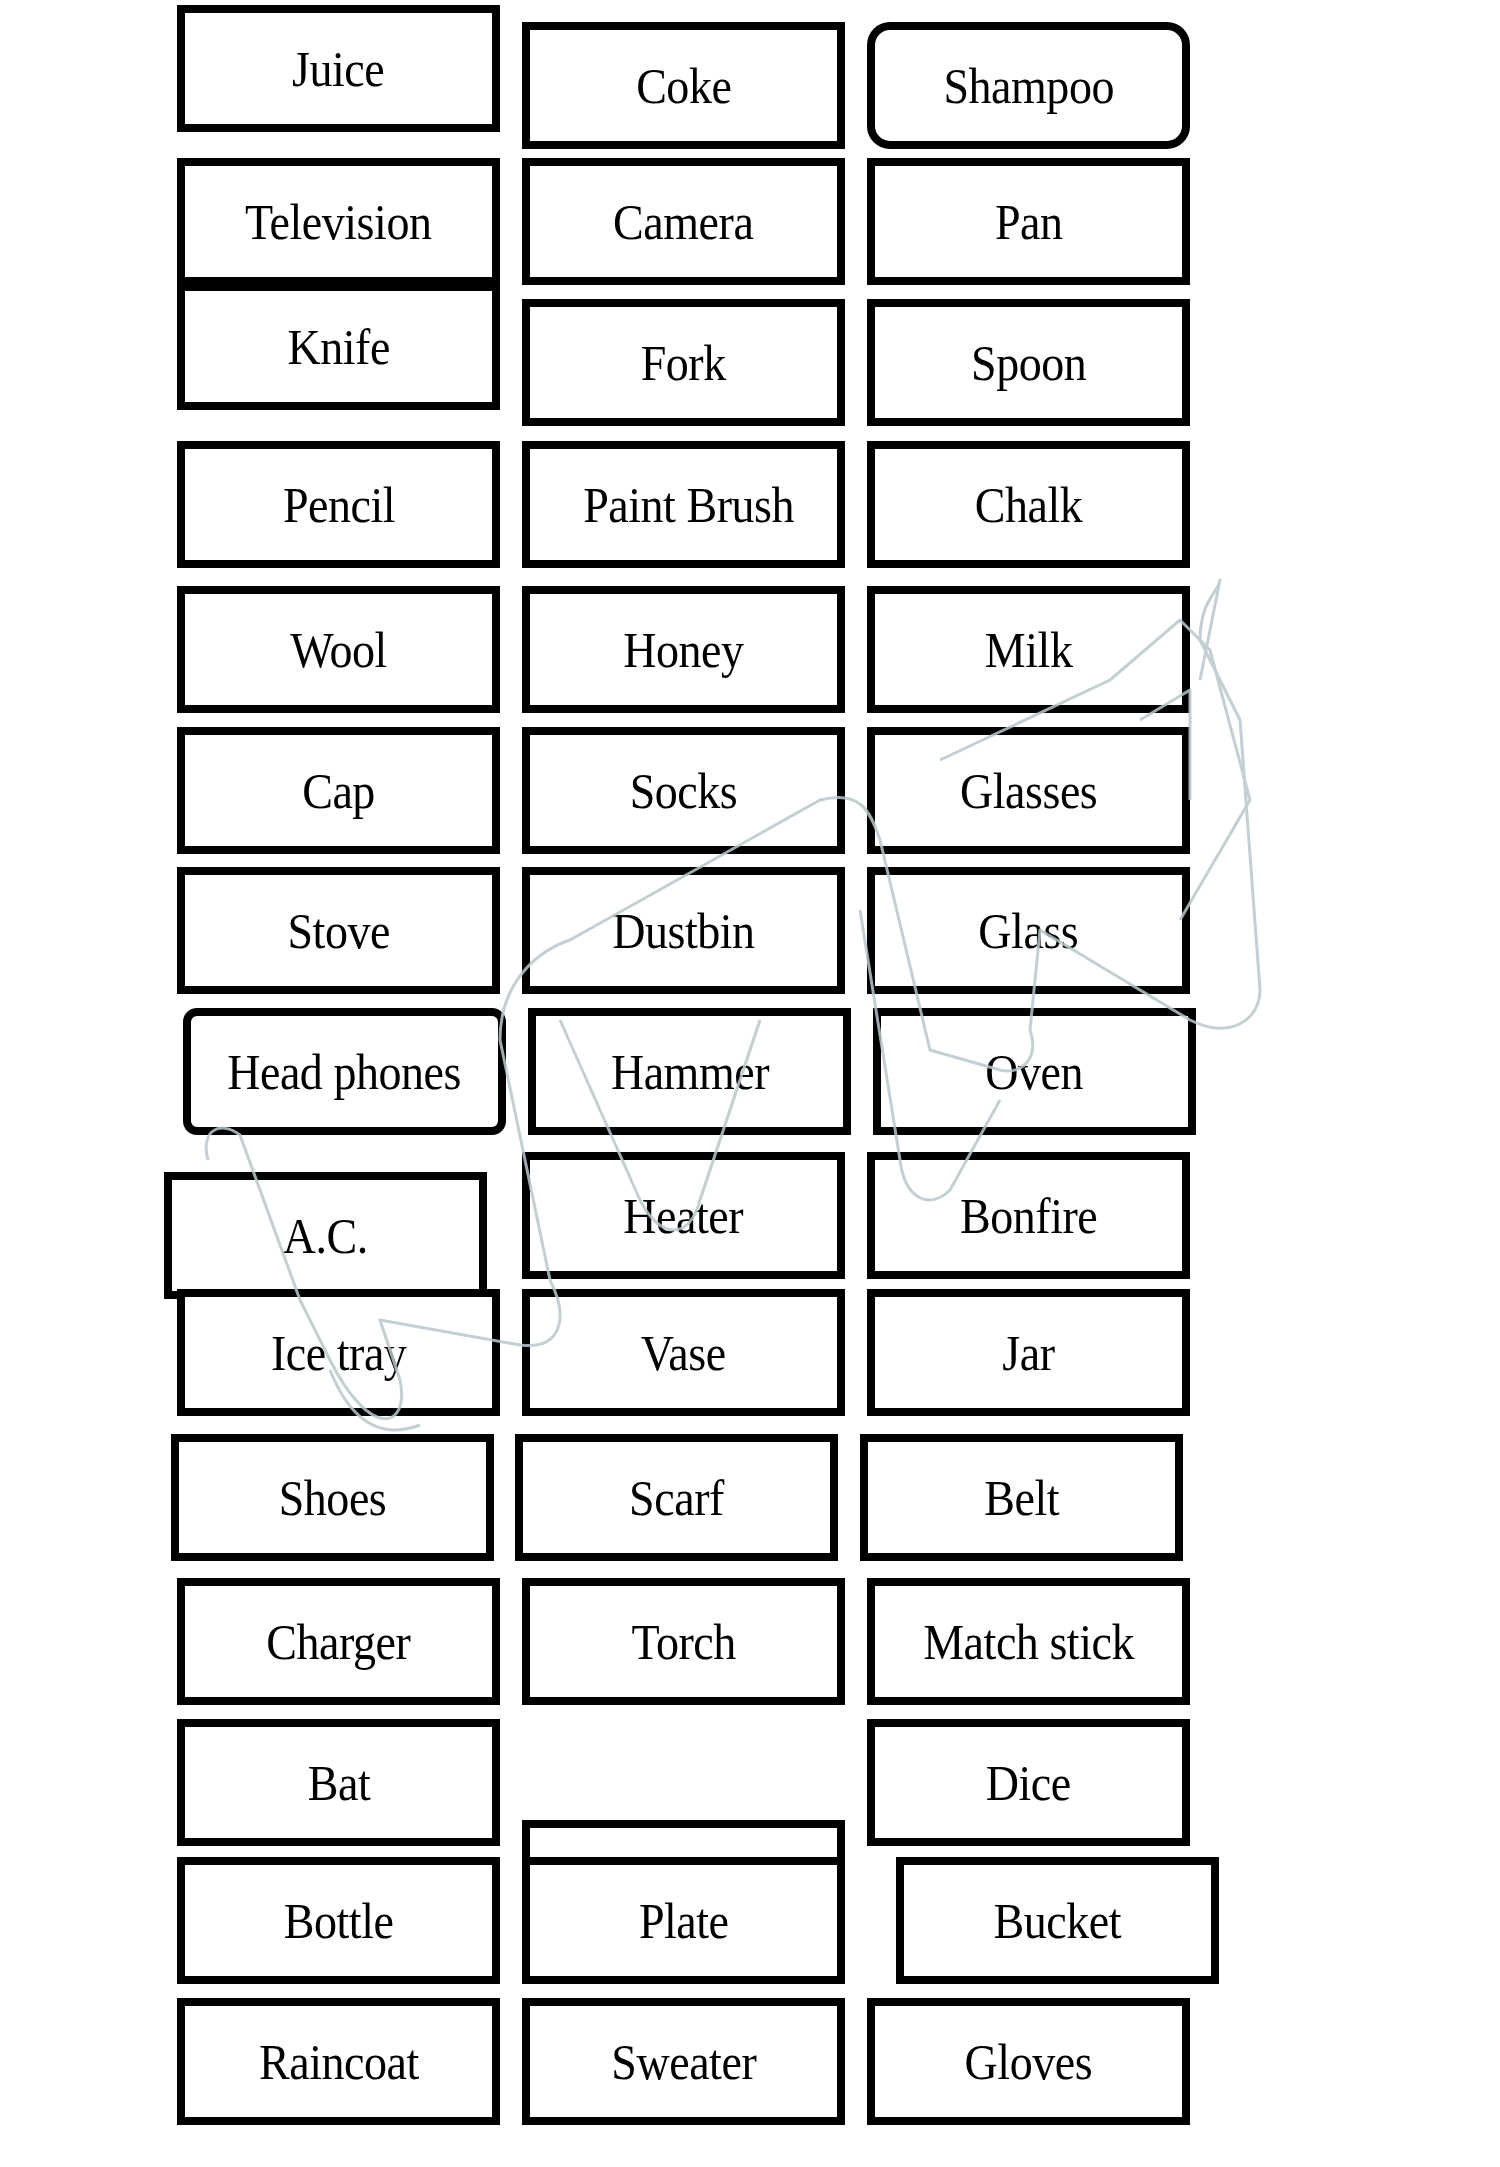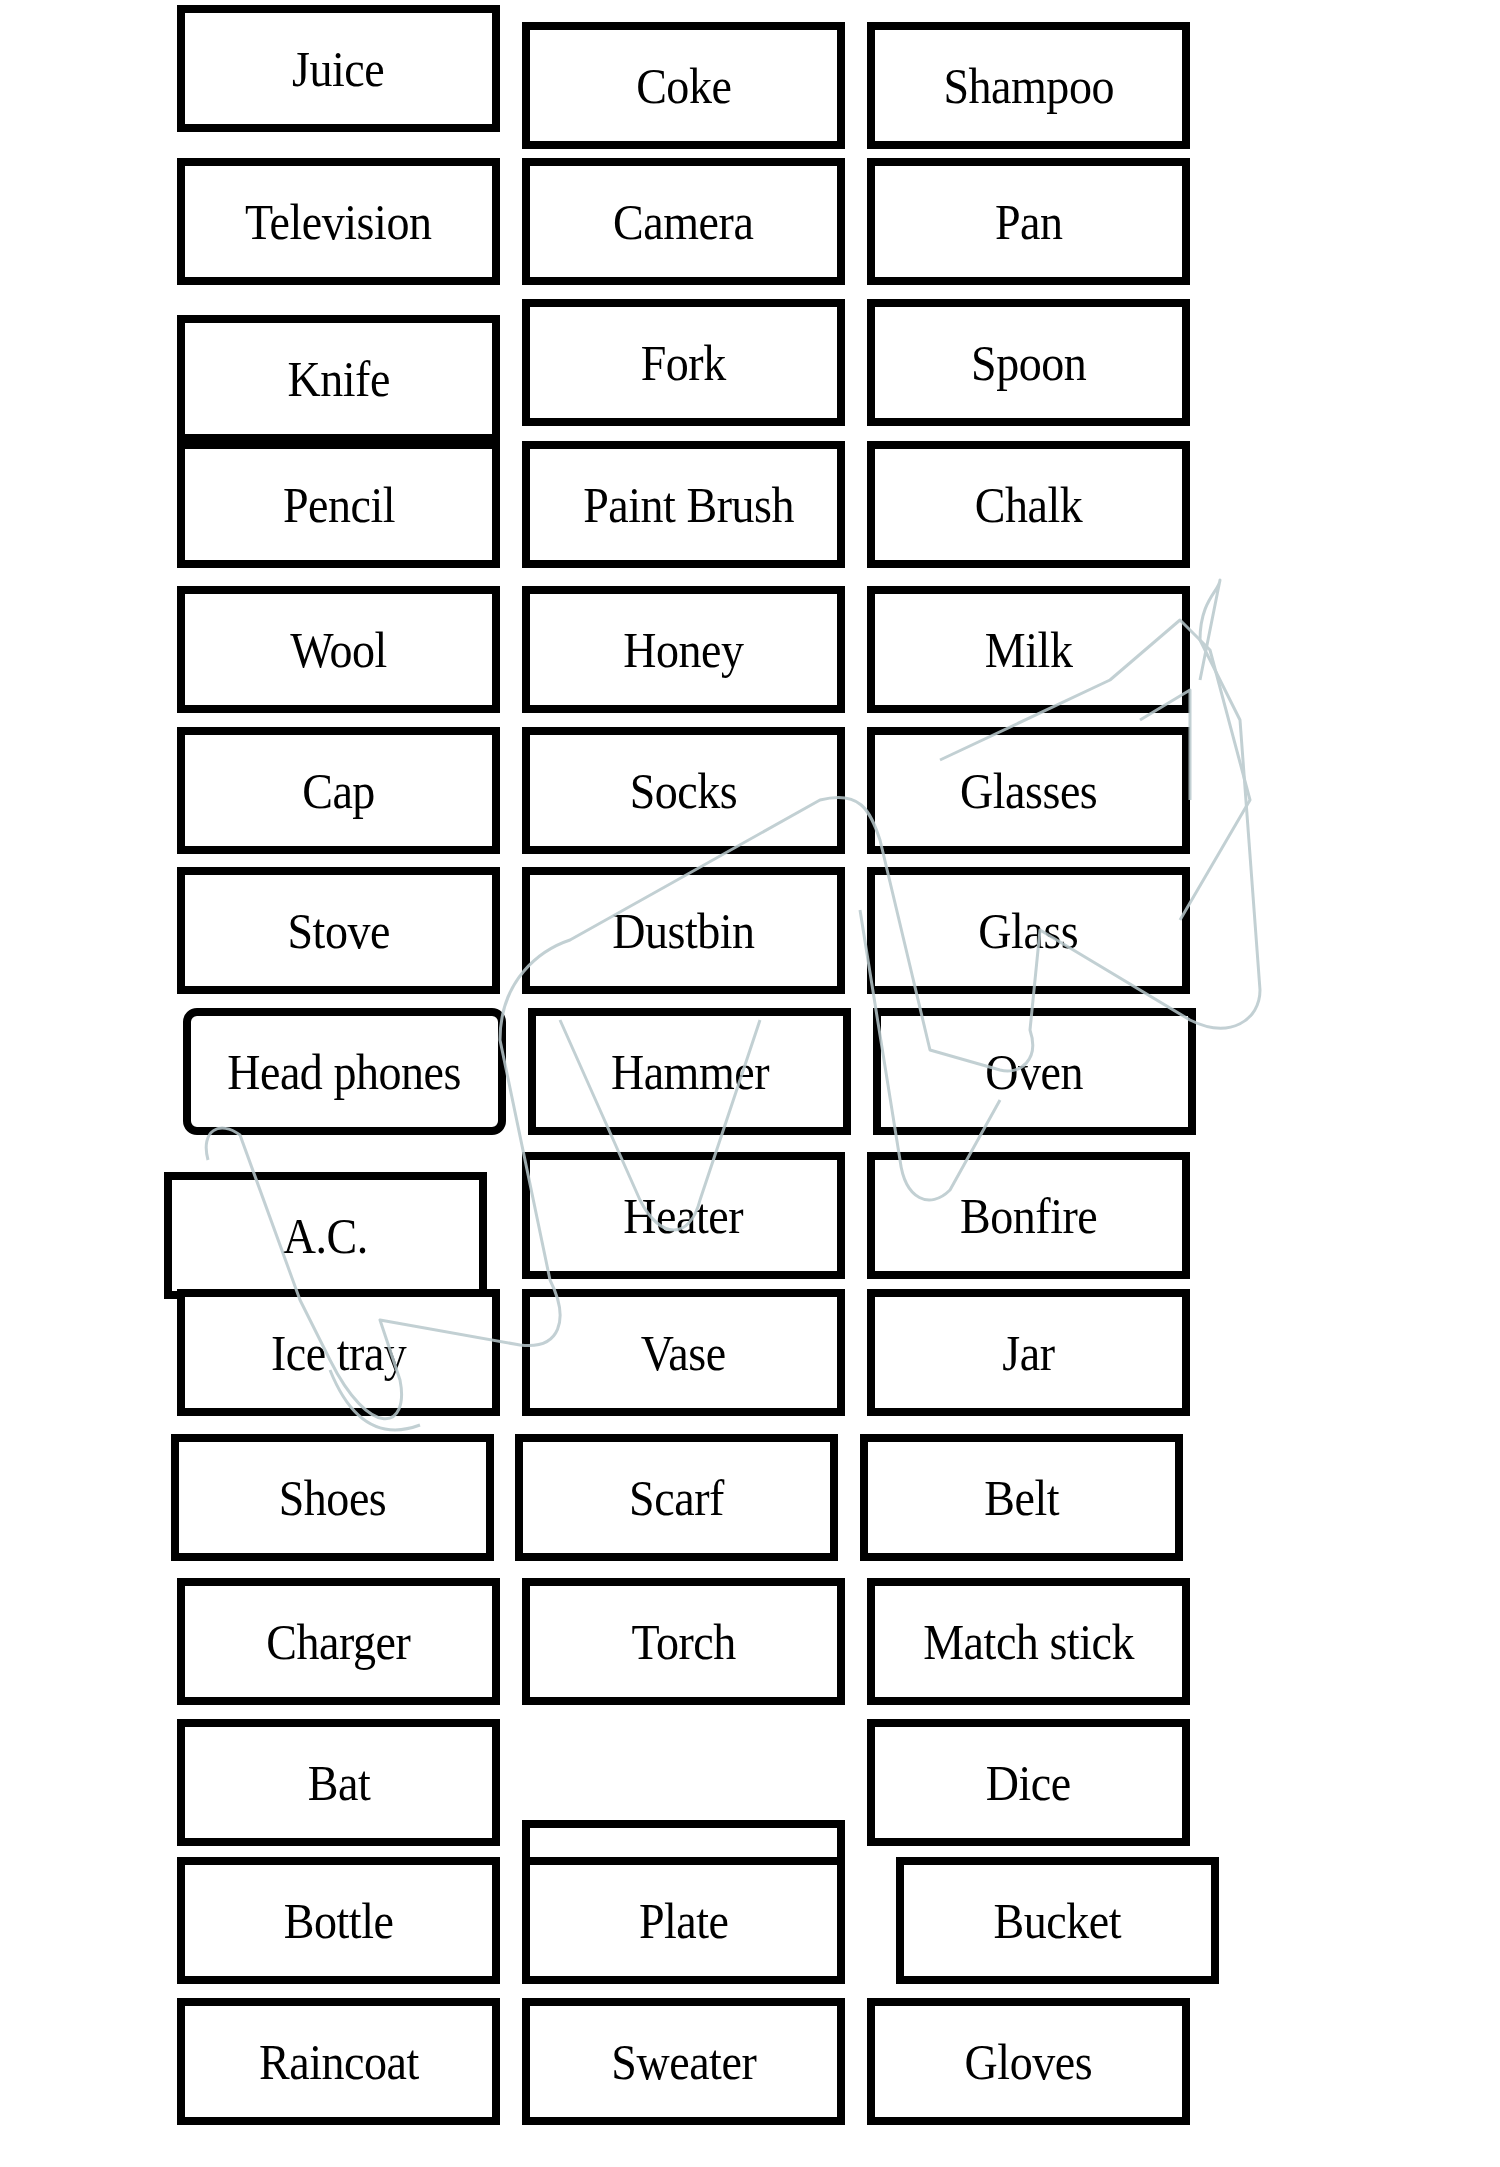--- a/index.html
+++ b/index.html
@@ -34,35 +34,35 @@
 <body>
 
 <div id="sheet">
 
   <div class="card" style="left:177px;top:5px;">
       <span class="card-label">Juice</span>
     </div>
   <div class="card" style="left:522px;top:22px;">
       <span class="card-label">Coke</span>
     </div>
-  <div class="card" style="left:867px;top:22px;">
+  <div class="card" style="left:867px;top:22px;border-radius:23px;">
       <span class="card-label">Shampoo</span>
     </div>
 
   <div class="card" style="left:177px;top:158px;">
       <span class="card-label">Television</span>
     </div>
   <div class="card" style="left:522px;top:158px;">
       <span class="card-label">Camera</span>
     </div>
   <div class="card" style="left:867px;top:158px;">
       <span class="card-label">Pan</span>
     </div>
 
-  <div class="card" style="left:177px;top:315px;">
+  <div class="card" style="left:177px;top:283px;">
       <span class="card-label">Knife</span>
     </div>
   <div class="card" style="left:522px;top:299px;">
       <span class="card-label">Fork</span>
     </div>
   <div class="card" style="left:867px;top:299px;">
       <span class="card-label">Spoon</span>
     </div>
 
   <div class="card" style="left:177px;top:441px;">

